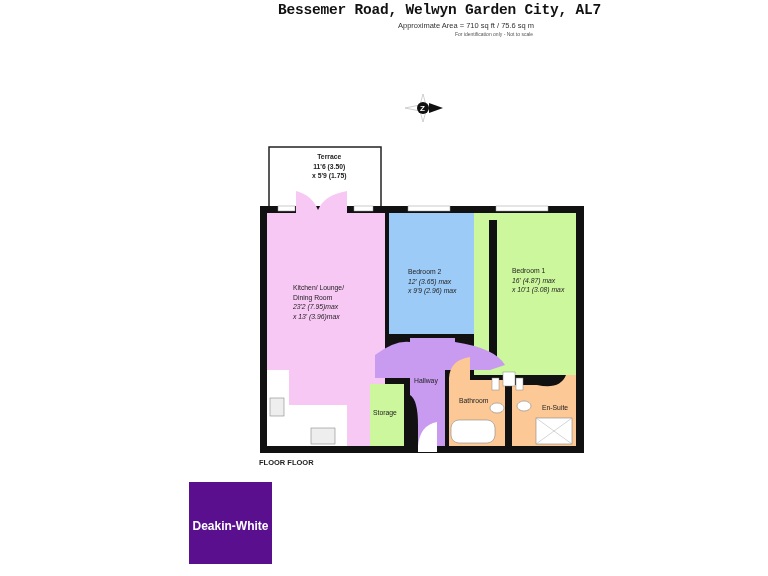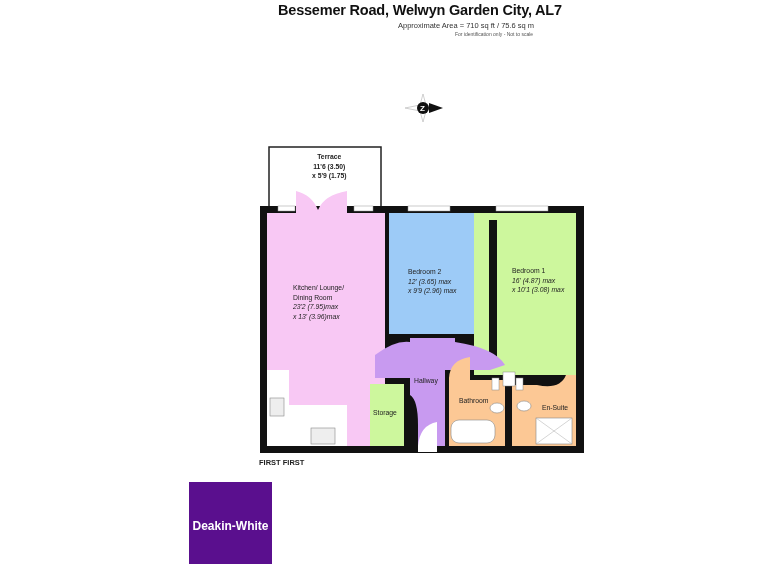--- a/index.html
+++ b/index.html
@@ -1,17 +1,17 @@
 <!DOCTYPE html>
 <html><head>
 <meta charset="utf-8">
 <style>
   html, body { margin: 0; padding: 0; background: #ffffff; }
   body { width: 768px; height: 576px; position: relative; overflow: hidden; font-family: "Liberation Sans", sans-serif; }
-  .title { position: absolute; left: 278px; top: 2px; font-size: 14.5px; font-weight: bold; color: #111; white-space: nowrap; letter-spacing: -0.2px; }
+  .title { position: absolute; left: 278px; top: 2px; font-size: 14.5px; font-weight: bold; color: #111; white-space: nowrap; letter-spacing: -0.2px; font-family: Liberation Mono, monospace; }
   .area { position: absolute; left: 398px; top: 21px; font-size: 7.5px; color: #333; white-space: nowrap; }
   .note { position: absolute; left: 455px; top: 31px; font-size: 5px; color: #555; white-space: nowrap; }
   .plan { position: absolute; left: 0; top: 0; }
   .lbl { position: absolute; font-size: 6.8px; color: #222; line-height: 9.5px; white-space: nowrap; }
   .lbl i { font-style: italic; }
   .floor-label { position: absolute; left: 259px; top: 458px; font-size: 7.5px; font-weight: bold; color: #222; }
   .logo { position: absolute; left: 189px; top: 482px; width: 83px; height: 82px; background: #5a0f8e; display: flex; align-items: center; justify-content: center; }
   .logo span { color: #fff; font-size: 12px; font-weight: bold; margin-top: 6px; }
 </style>
 </head>
@@ -96,17 +96,17 @@
   <div>Bedroom 1</div>
   <div><i>16' (4.87) max</i></div>
   <div><i>x 10'1 (3.08) max</i></div>
 </div>
 
 <div class="lbl" style="left:414px;top:376px;">Hallway</div>
 <div class="lbl" style="left:373px;top:408px;">Storage</div>
 <div class="lbl" style="left:459px;top:396px;">Bathroom</div>
 <div class="lbl" style="left:542px;top:403px;">En-Suite</div>
 
-<div class="floor-label">FIRST FIRST</div>
+<div class="floor-label">FLOOR FLOOR</div>
 
 <div class="logo">
   <span>Deakin-White</span>
 </div>
 
 </body></html>

